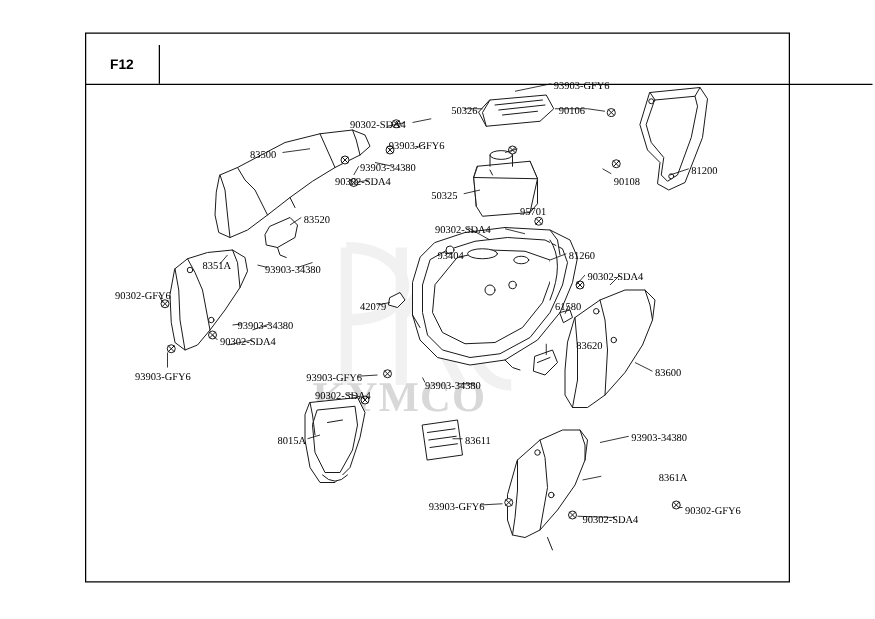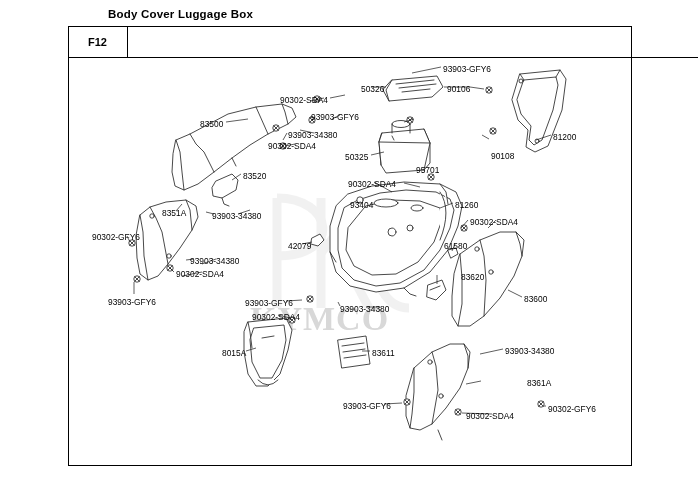--- a/index.html
+++ b/index.html
@@ -27,21 +27,21 @@
     top: 26px;
     width: 564px;
     height: 440px;
     border: 1px solid #000;
     box-sizing: border-box;
   }
   
   .title-row {
     position: absolute;
     left: 68px;
-    top: 26px;
+    top: 36px;
     width: 630px;
     height: 32px;
     border-bottom: 1px solid #000;
     box-sizing: border-box;
   }
   .code-cell {
     position: absolute;
     left: 0;
     top: 0;
     width: 60px;
@@ -93,21 +93,21 @@
     letter-spacing: 1px;
     font-family: "Liberation Serif", serif;
     pointer-events: none;
   }
   
   .lbl {
     position: absolute;
     font-size: 8.4px;
     color: #000;
     white-space: nowrap;
-    font-family: Liberation Sans, sans-serif;
+    font-family: Liberation Serif, serif;
   }
   svg.art {
     position: absolute;
     left: 0;
     top: 0;
     width: 700px;
     height: 495px;
     pointer-events: none;
   }
 </style>
@@ -290,33 +290,32 @@
       <path d="M384 404 L402 403"></path>
       <path d="M546 406 L544 406"></path>
       <path d="M492 414 L462 413"></path>
     </g>
   </svg>
 
   <div class="frame"></div>
   <div class="title-row">
     <div class="code-cell">F12</div>
   </div>
-  <div class="title-text">Body Cover  Luggage Box</div>
 
   <div id="label-layer">
       <div class="lbl" style="left: 443px; top: 64px;">93903-GFY6</div>
       <div class="lbl" style="left: 447px; top: 84px;">90106</div>
       <div class="lbl" style="left: 345px; top: 84px; padding-left: 16px;">50326</div>
       <div class="lbl" style="left: 280px; top: 95px;">90302-SDA4</div>
       <div class="lbl" style="left: 311px; top: 112px;">93903-GFY6</div>
       <div class="lbl" style="left: 416px; top: 117px; margin-top: 48px;">95701</div>
       <div class="lbl" style="left: 200px; top: 119px;">83500</div>
       <div class="lbl" style="left: 288px; top: 130px;">93903-34380</div>
       <div class="lbl" style="left: 553px; top: 132px;">81200</div>
-      <div class="lbl" style="left: 491px; top: 151px;">90108</div>
+      <div class="lbl" style="left: 491px; top: 141px;">90108</div>
       <div class="lbl" style="left: 268px; top: 141px;">90302-SDA4</div>
       <div class="lbl" style="left: 345px; top: 152px;">50325</div>
       <div class="lbl" style="left: 243px; top: 171px;">83520</div>
       <div class="lbl" style="left: 348px; top: 179px;">90302-SDA4</div>
       <div class="lbl" style="left: 455px; top: 200px;">81260</div>
       <div class="lbl" style="left: 330px; top: 200px; margin-left: 20px;">93404</div>
       <div class="lbl" style="left: 162px; top: 208px;">8351A</div>
       <div class="lbl" style="left: 212px; top: 211px;">93903-34380</div>
       <div class="lbl" style="left: 470px; top: 217px;">90302-SDA4</div>
       <div class="lbl" style="left: 92px; top: 232px;">90302-GFY6</div>

